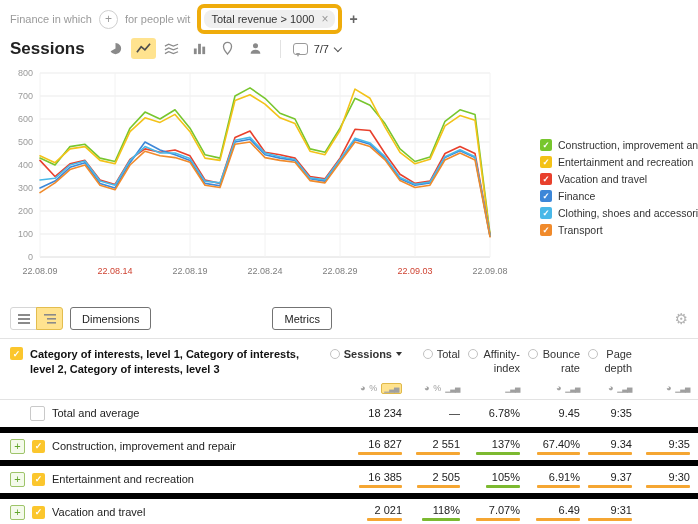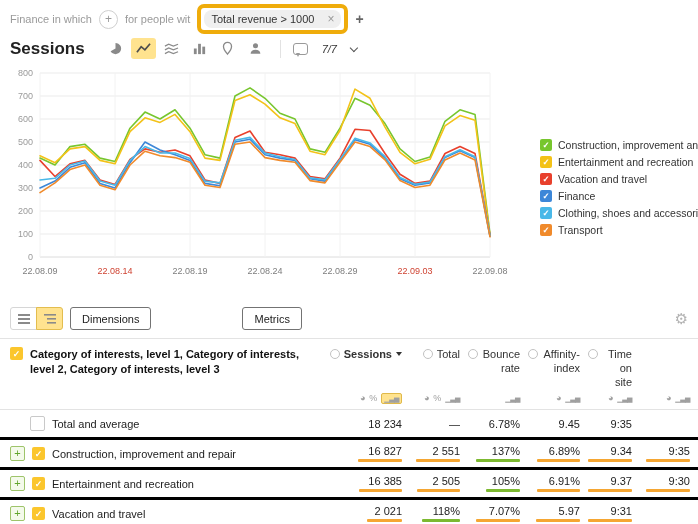--- a/index.html
+++ b/index.html
@@ -2,32 +2,32 @@
 <html><head>
 <meta charset="utf-8">
 <style>
   html,body{margin:0;padding:0;width:698px;height:524px;overflow:hidden;background:#fff;
     font-family:"Liberation Sans",sans-serif;color:#222;}
   
   .filter-bar{display:flex;align-items:center;gap:7px;padding:6px 10px 2px;font-size:11px;color:#9a9a9a;}
   .plus-circle{width:17px;height:17px;border:1px solid #cfcfcf;border-radius:50%;display:inline-flex;
     align-items:center;justify-content:center;color:#9a9a9a;font-size:12px;cursor:pointer;background:#fff;flex:none;}
   .highlight{border:4px solid #efac0b;border-radius:7px;padding:2px 3px;display:inline-flex;margin:-2px 0;}
-  .tag{background:#efefef;border-radius:8px;padding:3px 7px;display:inline-flex;align-items:center;gap:13px;
+  .tag{background:#efefef;border-radius:8px;padding:3px 7px;display:inline-flex;align-items:center;gap:7px;
     font-size:11px;color:#333;cursor:pointer;}
   .tag-x{color:#9a9a9a;cursor:pointer;font-size:12px;line-height:1;}
   .plus-plain{color:#666;font-size:14px;font-weight:bold;cursor:pointer;}
   
   .chart-header{display:flex;align-items:center;gap:8px;padding:4px 10px 2px;}
   .page-title{font-size:17px;font-weight:bold;margin:0 10px 0 0;}
   .ctype{width:25px;height:21px;border:none;background:transparent;color:#8a8a8a;display:inline-flex;
     align-items:center;justify-content:center;padding:0;cursor:pointer;border-radius:3px;}
   .ctype.sel{background:#ffe38f;color:#4d4d4d;}
   .vdiv{width:1px;height:18px;background:#e2e2e2;margin:0 4px;}
-  .annot{display:inline-flex;align-items:center;gap:14px;font-size:11px;color:#333;cursor:pointer;font-style:italic;}
+  .annot{display:inline-flex;align-items:center;gap:6px;font-size:11px;color:#333;cursor:pointer;}
   .bubble{width:13px;height:10px;border:1.3px solid #9a9a9a;border-radius:3px;position:relative;display:inline-block;}
   .bubble:after{content:'';position:absolute;left:2px;bottom:-5px;width:0;height:0;
     border:2.5px solid transparent;border-top:4px solid #9a9a9a;}
   .spacer{flex:1;}
   .hide-chart{border:1px solid #d6d6d6;background:#fff;border-radius:14px;padding:5px 13px;font-size:11px;
     display:inline-flex;align-items:center;gap:7px;cursor:pointer;color:#222;}
   .chev{border:solid #555;border-width:0 1.4px 1.4px 0;display:inline-block;padding:2.4px;}
   .chev.up{transform:rotate(-135deg);margin-top:3px;}
   .chev.down{transform:rotate(45deg);margin-bottom:2px;}
   
@@ -45,38 +45,38 @@
     justify-content:center;cursor:pointer;padding:0;}
   .seg-btn:first-child{border-radius:3px 0 0 3px;}
   .seg-btn:last-child{border-radius:0 3px 3px 0;margin-left:-1px;}
   .seg-btn.sel{background:#ffe38f;border-color:#e3bd4e;position:relative;z-index:1;}
   .lines-icon{width:12px;height:10px;background:repeating-linear-gradient(to bottom,#8a8a8a 0 1.6px,transparent 1.6px 4.1px);}
   .tree-icon{width:12px;height:10px;background-repeat:no-repeat;
     background-image:linear-gradient(#8a8a8a 0 0),linear-gradient(#8a8a8a 0 0),linear-gradient(#8a8a8a 0 0);
     background-size:12px 1.6px,9px 1.6px,9px 1.6px;background-position:0 0,3px 4.1px,3px 8.2px;}
   .btn{border:1px solid #737373;background:#fff;border-radius:3px;padding:4.5px 11px;font-size:11px;cursor:pointer;
     color:#222;display:inline-flex;align-items:center;gap:7px;}
-  .metrics-offset{margin-left:84px;}
+  .metrics-offset{margin-left:114px;}
   .gear{margin-left:auto;color:#b3b3b3;font-size:15px;cursor:pointer;line-height:1;}
   
   .grid{display:grid;grid-template-columns:328px 82px 58px 60px 60px 52px 58px;}
   .thead{border-top:1px solid #e3e3e3;}
   .th-dim{display:flex;align-items:flex-start;gap:7px;padding:8px 6px 2px 10px;}
   .dim-title{font-size:11px;font-weight:bold;line-height:1.35;color:#111;}
   .th-m{display:flex;align-items:flex-start;justify-content:flex-end;gap:4px;padding:9px 8px 0 0;font-size:11px;
     color:#333;text-align:right;line-height:1.25;cursor:pointer;}
   .hcirc{width:8px;height:8px;border:1.5px solid #c2c2c2;border-radius:50%;flex:none;margin-top:1px;}
   .sortv{width:0;height:0;border-left:3.5px solid transparent;border-right:3.5px solid transparent;
     border-top:4.5px solid #333;margin-top:4px;flex:none;}
   .tsub{border-bottom:1px solid #e3e3e3;}
   .ts-cell{display:flex;align-items:center;justify-content:flex-end;gap:4px;padding:4px 8px 5px 0;color:#a0a0a0;}
   .mi{line-height:1;font-size:9px;cursor:pointer;}
   .mi.bars{font-size:7px;letter-spacing:-0.5px;}
   .iconsel{background:#ffe38f;border:1px solid #e0b94a;border-radius:2px;padding:1px 2px;display:inline-flex;}
-  .trow{border-bottom:3px solid #000000;height:27px;}
+  .trow{border-bottom:6px solid #000000;height:27px;}
   .tr-label{display:flex;align-items:center;gap:7px;padding-left:10px;font-size:11px;color:#222;
     overflow:hidden;white-space:nowrap;}
   .trow.total .tr-label{padding-left:30px;}
   .cb{width:13px;height:13px;border-radius:2px;display:inline-flex;align-items:center;justify-content:center;
     flex:none;cursor:pointer;}
   .cb.yellow{background:#fbc62d;}
   .cb.yellow:after{content:'✓';font-size:9px;color:#fff;font-weight:bold;}
   .cb.plain{background:#fff;border:1px solid #c9c9c9;}
   .expander{width:13px;height:13px;border:1px solid #9ec46a;background:#f4faeb;color:#61a52c;font-size:11px;
     line-height:11px;display:inline-flex;align-items:center;justify-content:center;border-radius:2px;flex:none;cursor:pointer;}
@@ -241,29 +241,29 @@
       <span class="hcirc"></span>
       <span style="font-weight: bold;">Sessions</span>
       <span class="sortv"></span>
     </div>
     <div class="th-m">
       <span class="hcirc"></span>
       <span>Total</span>
     </div>
     <div class="th-m">
       <span class="hcirc"></span>
-      <span>Bounce rate</span>
+      <span>Affinity-index</span>
     </div>
     <div class="th-m">
       <span class="hcirc"></span>
-      <span>Affinity-index</span>
+      <span>Bounce rate</span>
     </div>
     <div class="th-m">
       <span class="hcirc"></span>
-      <span>Time on site</span>
+      <span>Page depth</span>
     </div>
   </div>
 <div class="grid tsub" id="tsub">
   <div></div>
 <div class="ts-cell">
       <span class="mi pie">◕</span>
       <span class="mi percent">%</span>
       <span class="iconsel">
         <span class="mi bars">▁▃▅</span>
       </span>
@@ -323,21 +323,21 @@
       </div>
       <div class="tr-val">
         <span class="num">2 551</span>
         <div class="vbar" style="width: 44px; background: rgb(245, 166, 50);"></div>
       </div>
       <div class="tr-val">
         <span class="num">137%</span>
         <div class="vbar" style="width: 44px; background: rgb(124, 185, 48);"></div>
       </div>
       <div class="tr-val">
-        <span class="num">6.89%</span>
+        <span class="num">67.40%</span>
         <div class="vbar" style="width: 43px; background: rgb(245, 166, 50);"></div>
       </div>
       <div class="tr-val">
         <span class="num">9.34</span>
         <div class="vbar" style="width: 44px; background: rgb(245, 166, 50);"></div>
       </div>
       <div class="tr-val">
         <span class="num">9:35</span>
         <div class="vbar" style="width: 44px; background: rgb(245, 166, 50);"></div>
       </div>
@@ -385,21 +385,21 @@
       </div>
       <div class="tr-val">
         <span class="num">118%</span>
         <div class="vbar" style="width: 38px; background: rgb(124, 185, 48);"></div>
       </div>
       <div class="tr-val">
         <span class="num">7.07%</span>
         <div class="vbar" style="width: 44px; background: rgb(245, 166, 50);"></div>
       </div>
       <div class="tr-val">
-        <span class="num">5.97</span>
+        <span class="num">6.49</span>
         <div class="vbar" style="width: 44px; background: rgb(245, 166, 50);"></div>
       </div>
       <div class="tr-val">
         <span class="num">9:31</span>
         <div class="vbar" style="width: 44px; background: rgb(245, 166, 50);"></div>
       </div>
     </div>
   </div>
 
 </body></html>

